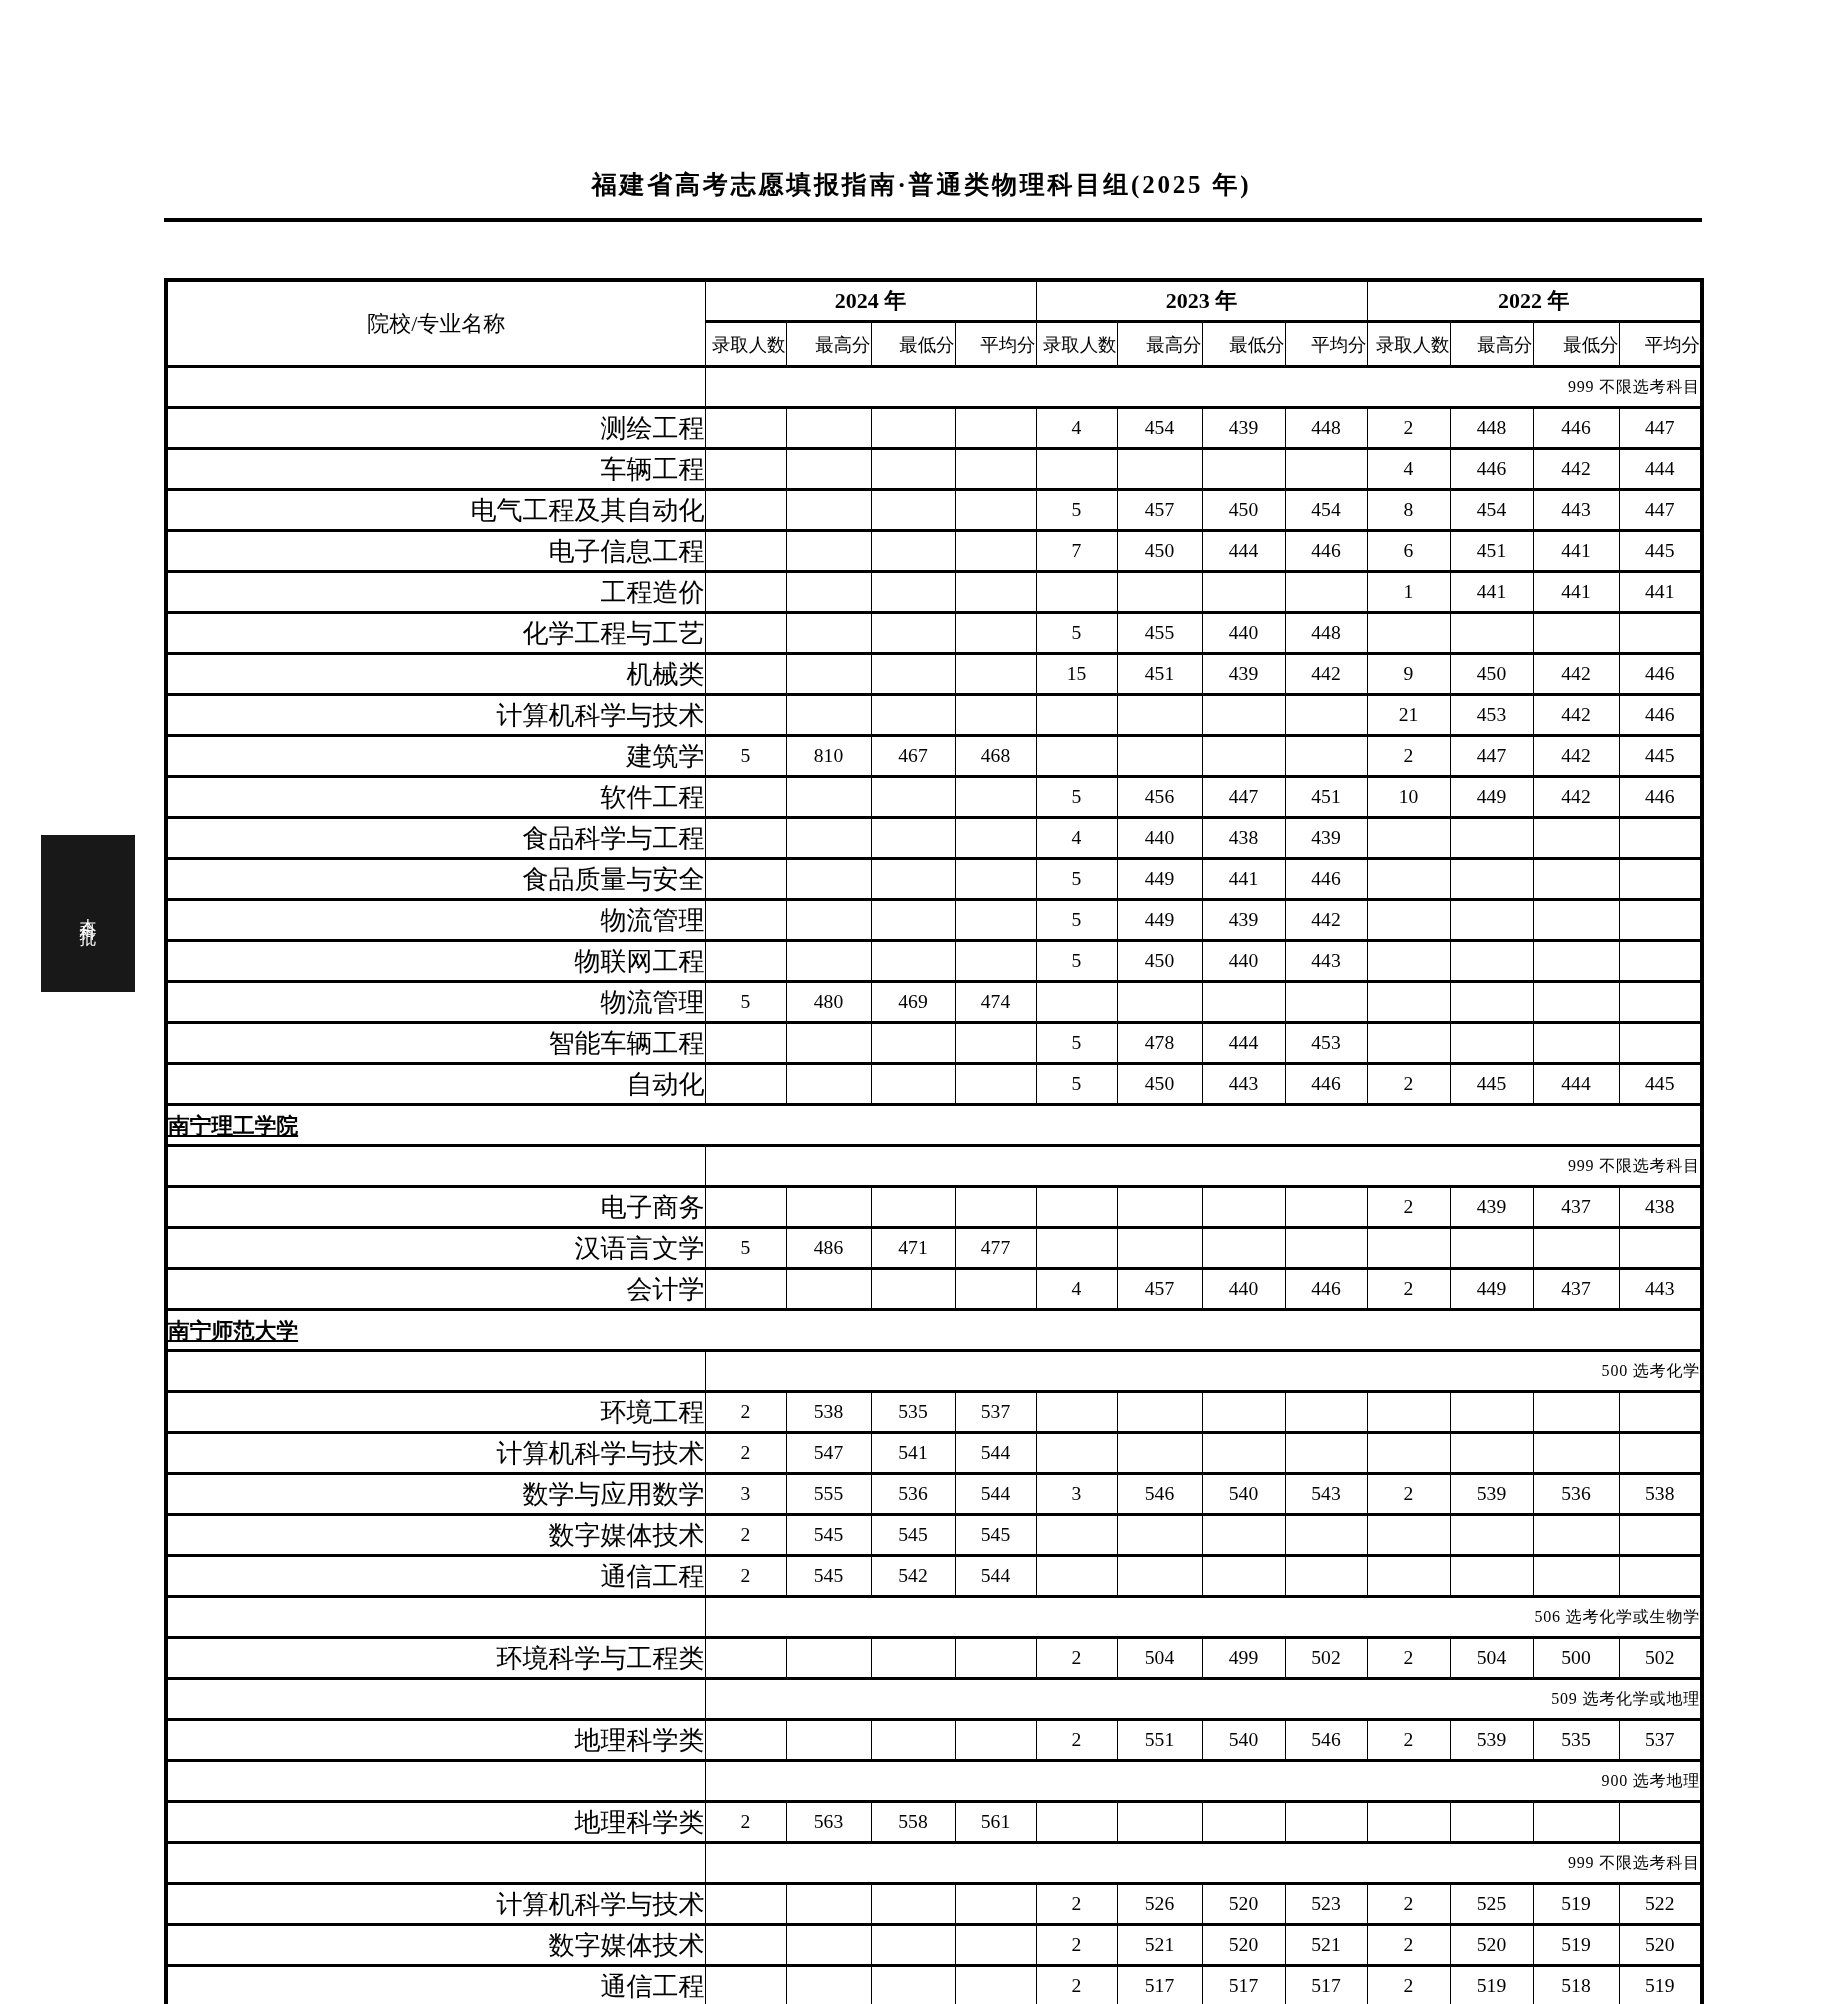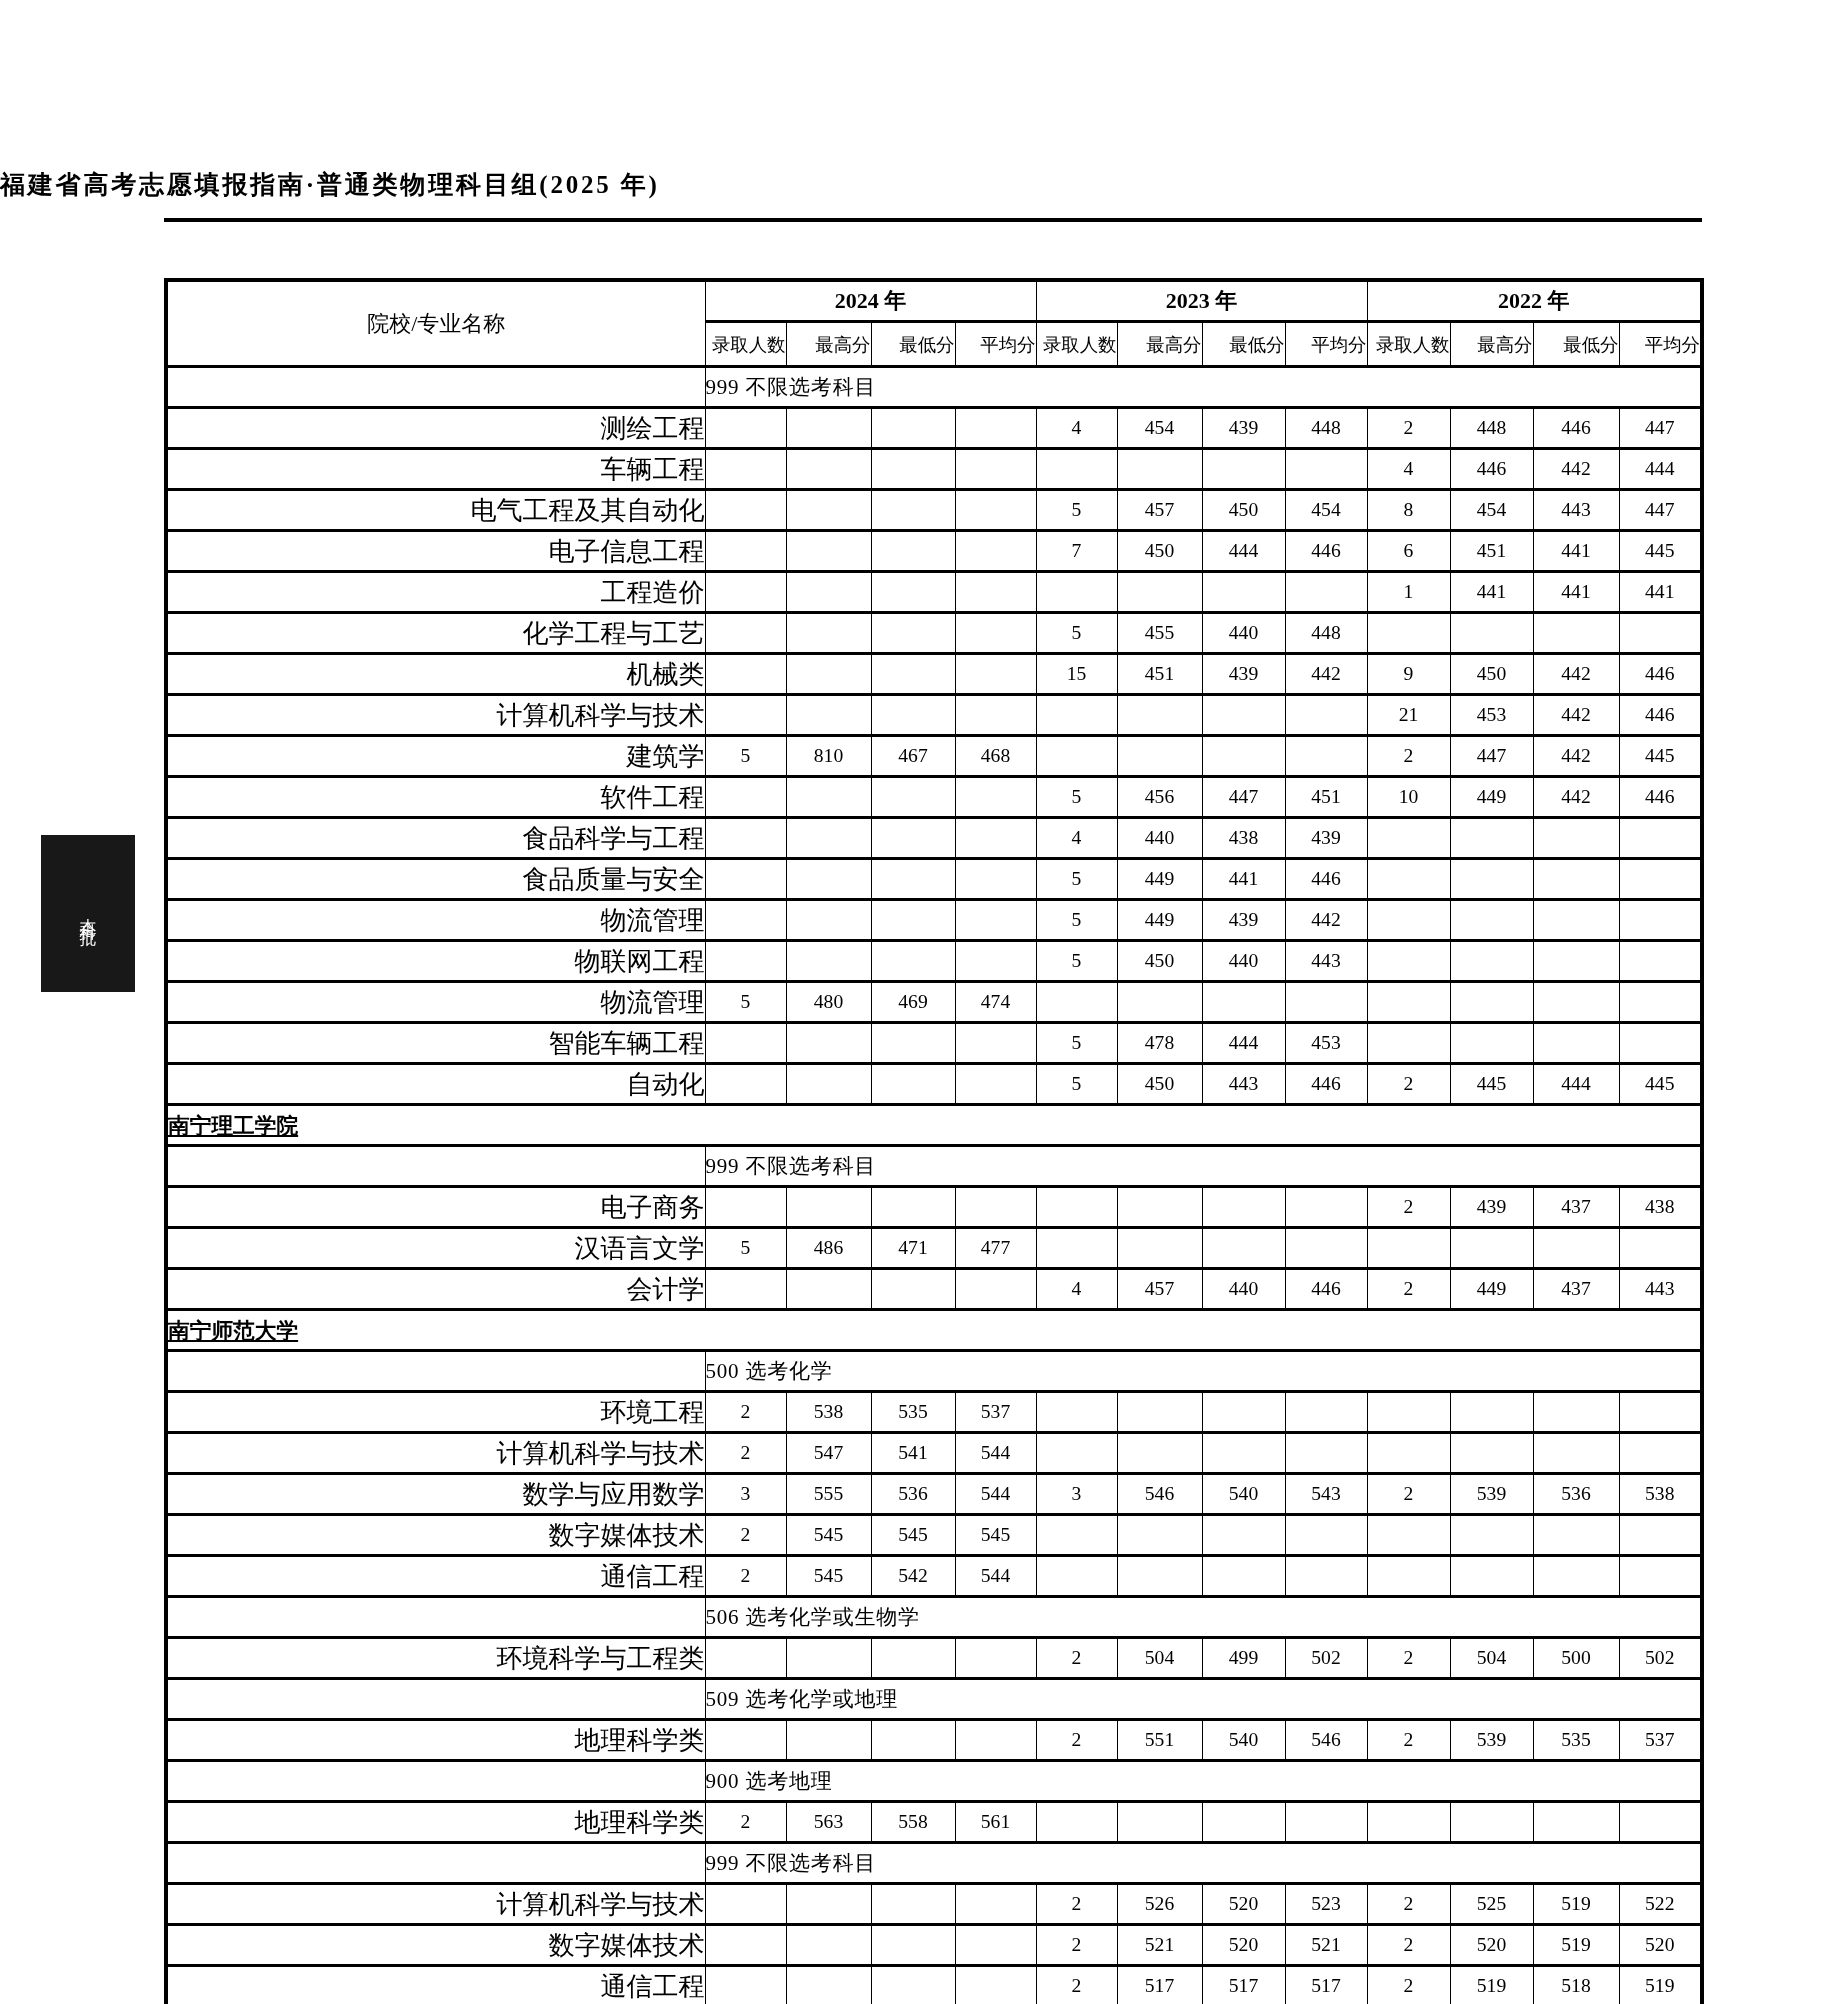--- a/index.html
+++ b/index.html
@@ -6,20 +6,21 @@
   .page {
     position:relative;
     width:1843px; height:2594px;
     background:#ffffff;
     font-family:"Liberation Serif", serif;
     color:#000;
     overflow:hidden;
   }
   .header-title {
     position:absolute; top:168px; left:0; width:100%;
+    text-align:center;
     font-size:25px; font-weight:bold; letter-spacing:2.8px;
     white-space:nowrap;
   }
   .header-rule {
     position:absolute; top:218px; left:164px;
     width:1538px; height:3.6px; background:#000;
   }
   .batch-tab {
     position:absolute; left:41px; top:835px;
     width:94px; height:157px;
@@ -42,21 +43,21 @@
     border:1.6px solid #000;
     border-top-width:3.2px; border-bottom-width:3.2px;
     padding:0; overflow:hidden; white-space:nowrap;
   }
   th.name-head { font-size:22px; font-weight:normal; text-align:center; }
   th.year-head { height:38px; font-size:22px; font-weight:bold; text-align:center; }
   th.sub-head  { height:42px; font-size:18.4px; font-weight:normal; text-align:right; }
   td { height:38px; font-size:19.6px; }
   td.name-cell { text-align:right; padding-left:7.2px; font-size:26px; }
   td.val-cell  { text-align:center; }
-  td.criteria-cell { text-align:left; font-size:21px; letter-spacing:0.8px; }
+  td.criteria-cell { text-align:right; font-size:16px; letter-spacing:0.8px; }
   td.section-cell {
     text-align:left; padding-left:5.6px;
     font-weight:bold; font-size:21.7px;
     font-family:"Liberation Sans", sans-serif;
     text-decoration:underline;
   }
 </style>
 </head>
 <body>
 

